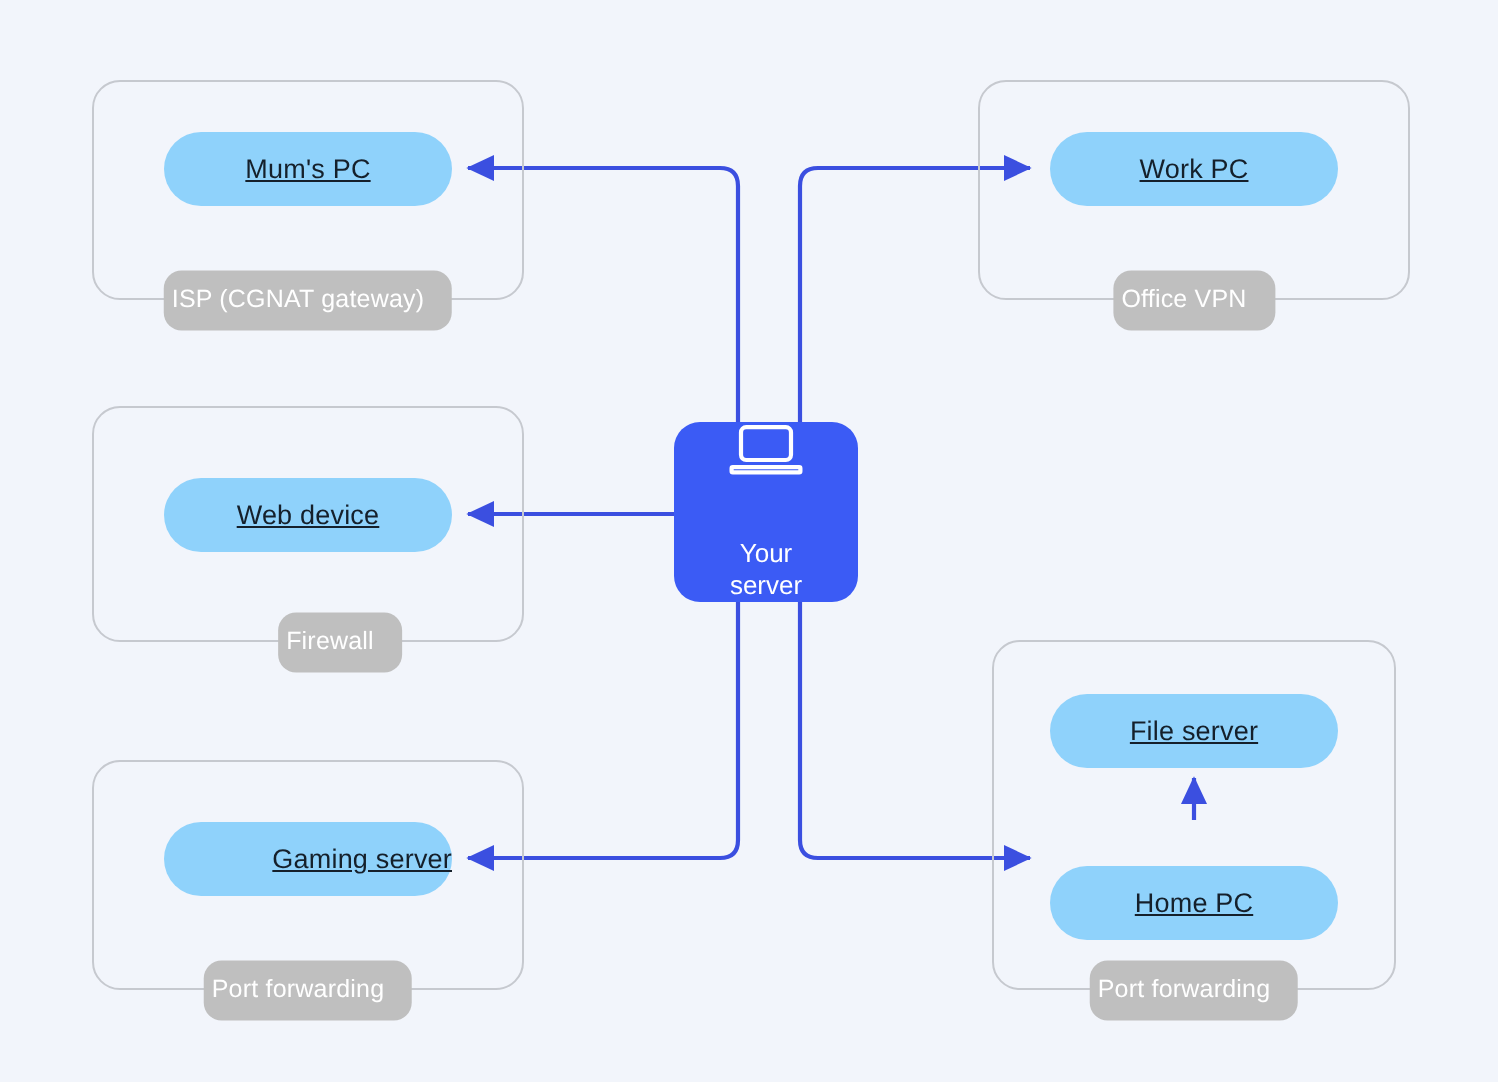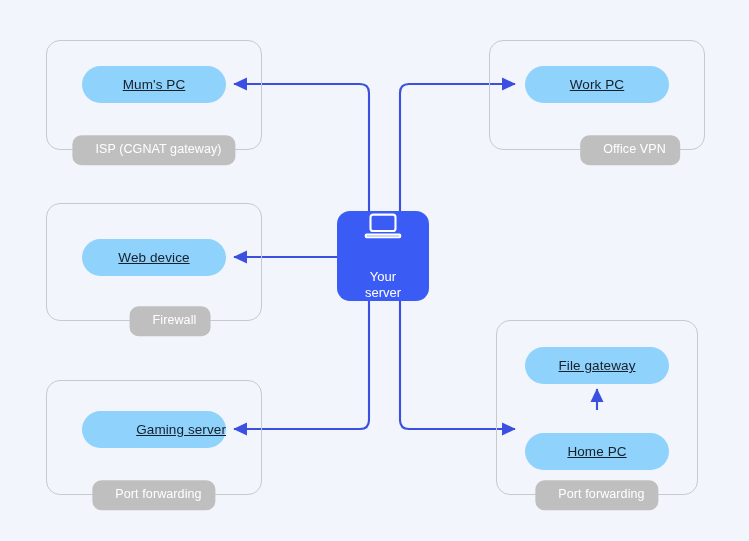--- a/index.html
+++ b/index.html
@@ -38,21 +38,21 @@
 
   
   .group-tag {
     position: absolute;
     transform: translate(-50%, -50%);
     background: #bfbfbf;
     color: #ffffff;
     border-radius: 9px;
     font-size: 12.5px;
     line-height: 1;
-    padding: 8px 14px 9px 23px;
+    padding: 8px 14px 9px 4px;
     white-space: nowrap;
     letter-spacing: 0.1px;
   }
 
   
   .node {
     position: absolute;
     box-sizing: border-box;
     background: #8fd2fb;
     border-radius: 22px;
@@ -132,25 +132,25 @@
   <div class="group" style="left:46px; top:380px; width:216px; height:115px;"></div>
   <div class="node" style="left:82px; top:411px; width:144px; height:37px;justify-content:flex-end;">
     <span>Gaming server</span>
   </div>
   <div class="group-tag" style="left:154px; top:495px;">Port forwarding</div>
 
   <div class="group" style="left:489px; top:40px; width:216px; height:110px;"></div>
   <div class="node" style="left:525px; top:66px; width:144px; height:37px;">
     <span>Work PC</span>
   </div>
-  <div class="group-tag" style="left:597px; top:150px;margin-left:33px;">Office VPN</div>
+  <div class="group-tag" style="left:597px; top:150px;">Office VPN</div>
 
   <div class="group" style="left:496px; top:320px; width:202px; height:175px;"></div>
   <div class="node" style="left:525px; top:347px; width:144px; height:37px;">
-    <span>File gateway</span>
+    <span>File server</span>
   </div>
   <div class="node" style="left:525px; top:433px; width:144px; height:37px;">
     <span>Home PC</span>
   </div>
   <div class="group-tag" style="left:597px; top:495px;">Port forwarding</div>
 
   <div class="device" style="left:337px; top:211px; width:92px; height:90px;">
     <span class="device-icon">
       <svg width="40" height="28" viewBox="0 0 40 28" fill="none" stroke="#ffffff" stroke-width="2.1">
         <rect x="7.5" y="2.6" width="25" height="16.4" rx="2.6"></rect>

